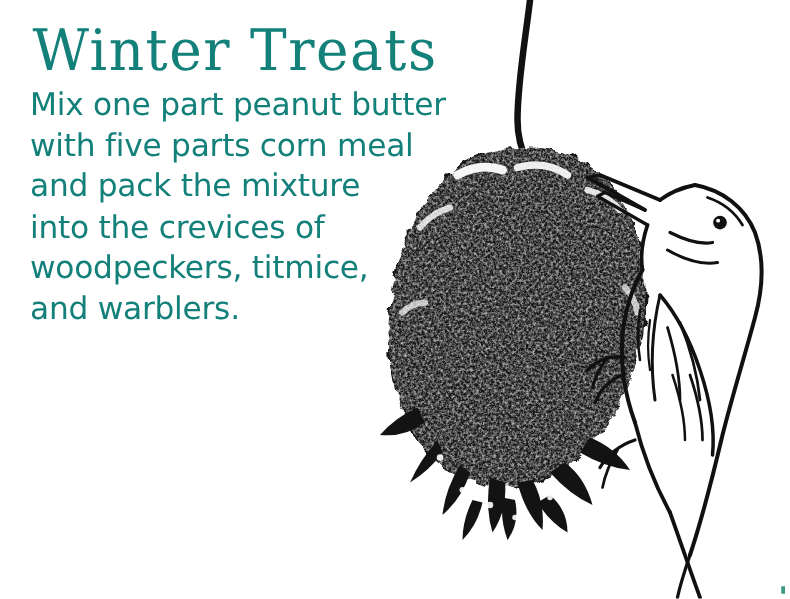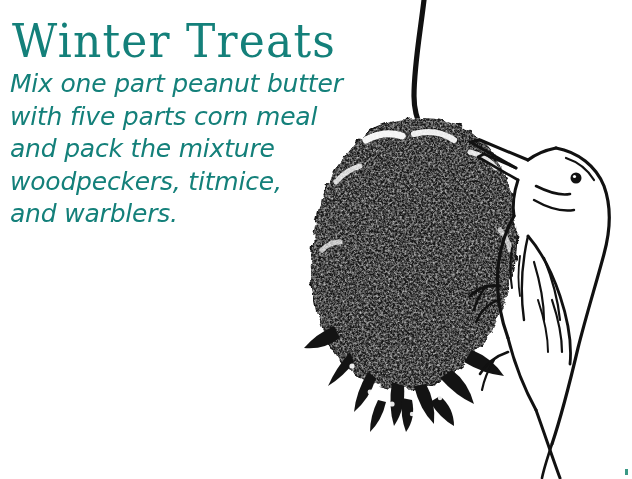--- a/index.html
+++ b/index.html
@@ -12,42 +12,41 @@
     width: 632px;
     height: 479px;
     background: #ffffff;
     overflow: hidden;
     font-family: "DejaVu Sans", sans-serif;
   }
 
   
   #text-block {
     position: absolute;
-    left: 10px;
+    left: 24px;
     top: 14px;
     width: 370px;
     z-index: 5;
   }
   #title {
     font-family: "DejaVu Serif", serif;
     font-size: 44px;
     line-height: 52px;
     font-weight: 400;
     letter-spacing: 1.2px;
     color: #14807A;
     white-space: nowrap;
     margin: 0 0 2px 2px;
     transform: scaleY(1.04);
     transform-origin: left top;
   }
   #body-lines {
     margin: 0;
     padding: 0;
     list-style: none;
-    font-style: italic;
   }
   #body-lines li {
     font-family: "DejaVu Sans", sans-serif;
     font-size: 25px;
     line-height: 32.6px;
     color: #14807A;
     white-space: nowrap;
     letter-spacing: -0.2px;
   }
 
@@ -222,19 +221,20 @@
       <path d="M494,360 C488,370 484,380 482,390" stroke-width="2.2"></path>
     </g>
   </svg>
 
   <div id="text-block">
     <h1 id="title">Winter Treats</h1>
     <ul id="body-lines">
       <li>Mix one part peanut butter</li>
       <li>with five parts corn meal</li>
       <li>and pack the mixture</li>
+      <li>into the crevices of</li>
       <li>woodpeckers, titmice,</li>
       <li>and warblers.</li>
     </ul>
   </div>
 
   <div id="corner-speck"></div>
 </div>
 
 </body></html>

